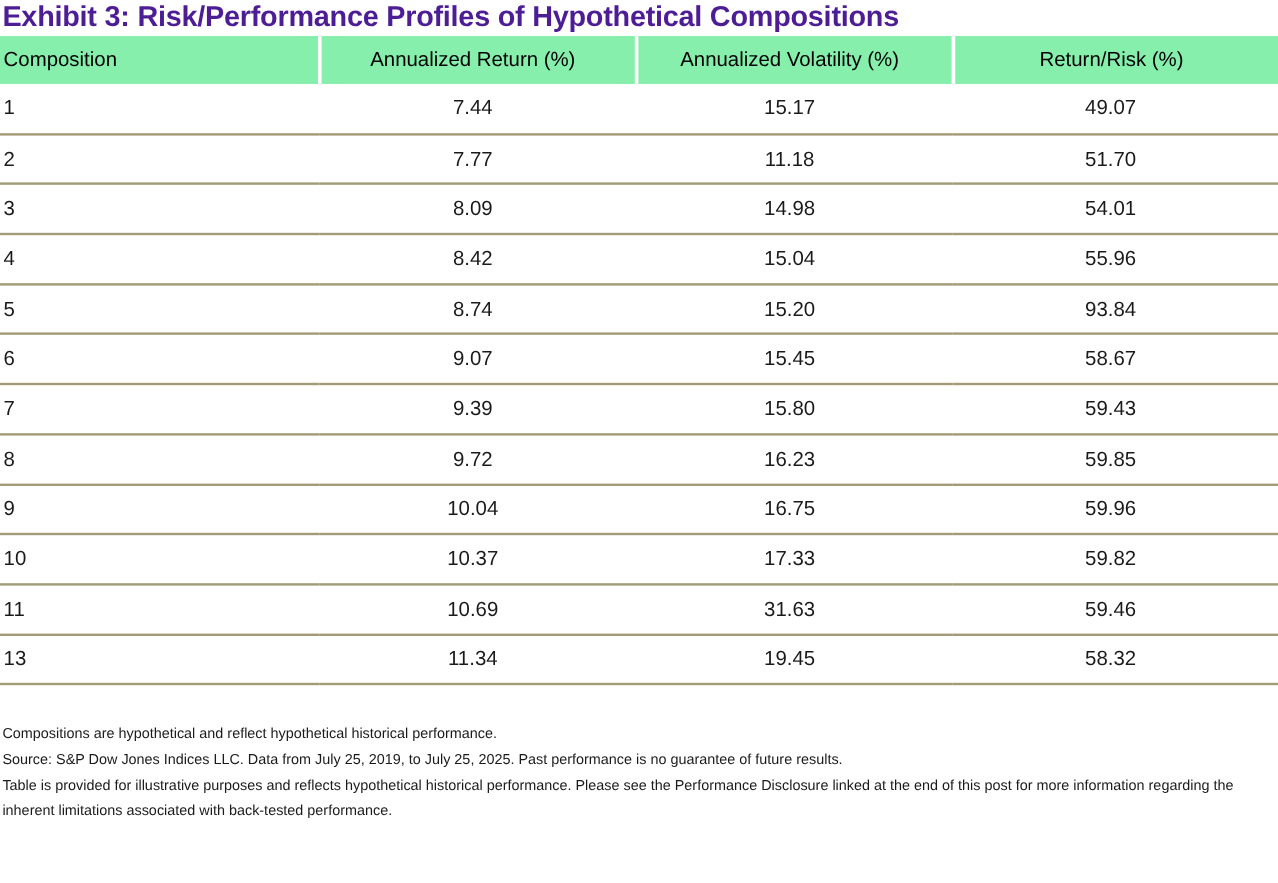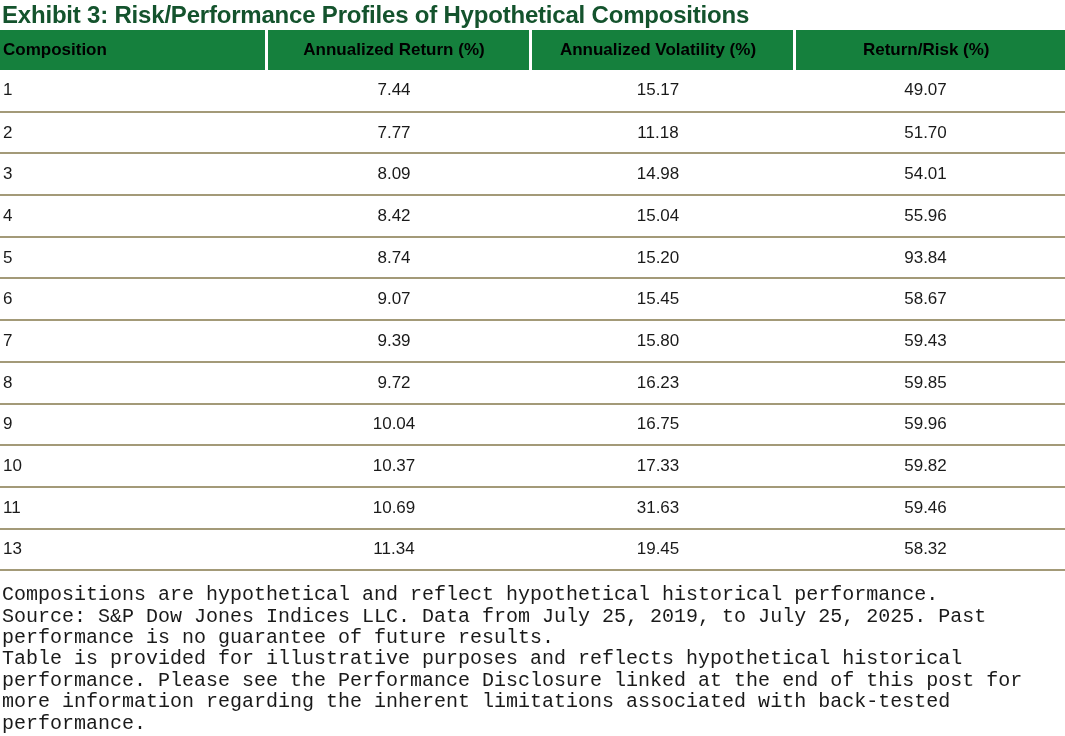--- a/index.html
+++ b/index.html
@@ -6,68 +6,67 @@
   html, body {
     width: 1065px;
     background: #ffffff;
     font-family: "Liberation Sans", sans-serif;
   }
   body { height: 736px; overflow: hidden; }
 
   .exhibit-title {
     font-size: 24px;
     font-weight: bold;
-    color: #14532d;
+    color: #4c1d95;
     line-height: 28px;
     padding: 1px 0 0 2px;
     letter-spacing: -0.2px;
   }
 
   table.exhibit-table {
     width: 1065px;
     table-layout: fixed;
     border-collapse: collapse;
     margin-top: 1px;
   }
   col.c1 { width: 266px; }
   col.c2 { width: 264px; }
   col.c3 { width: 264px; }
   col.c4 { width: 271px; }
 
   thead th {
-    background: #15803d;
+    background: #86efac;
     height: 40px;
     font-size: 17px;
-    font-weight: bold;
+    font-weight: normal;
     color: #000000;
     vertical-align: middle;
     white-space: nowrap;
     margin-left: 19px;
   }
   thead th + th { border-left: 3px solid #ffffff; }
   th.col-label, td.col-label { text-align: left;  padding-left: 3px; }
   th.num, td.num             { text-align: center; padding-right: 8px; }
 
   tbody td {
     height: 41.7px;
     border-bottom: 2px solid #a39a78;
     font-size: 17px;
     color: #1a1a1a;
     vertical-align: middle;
     background: #ffffff;
     white-space: nowrap;
   }
 
   .footnotes {
-    margin-top: 13px;
+    margin-top: 30px;
     padding-left: 2px;
-    font-size: 20px;
+    font-size: 12px;
     line-height: 21.4px;
     color: #1a1a1a;
-    font-family: Liberation Mono, monospace;
   }
   .footnotes .note { max-width: 1063px; }
 </style>
 </head>
 <body>
 
 <div class="exhibit-title">Exhibit 3: Risk/Performance Profiles of Hypothetical Compositions</div>
 
 <table class="exhibit-table">
   <colgroup>

